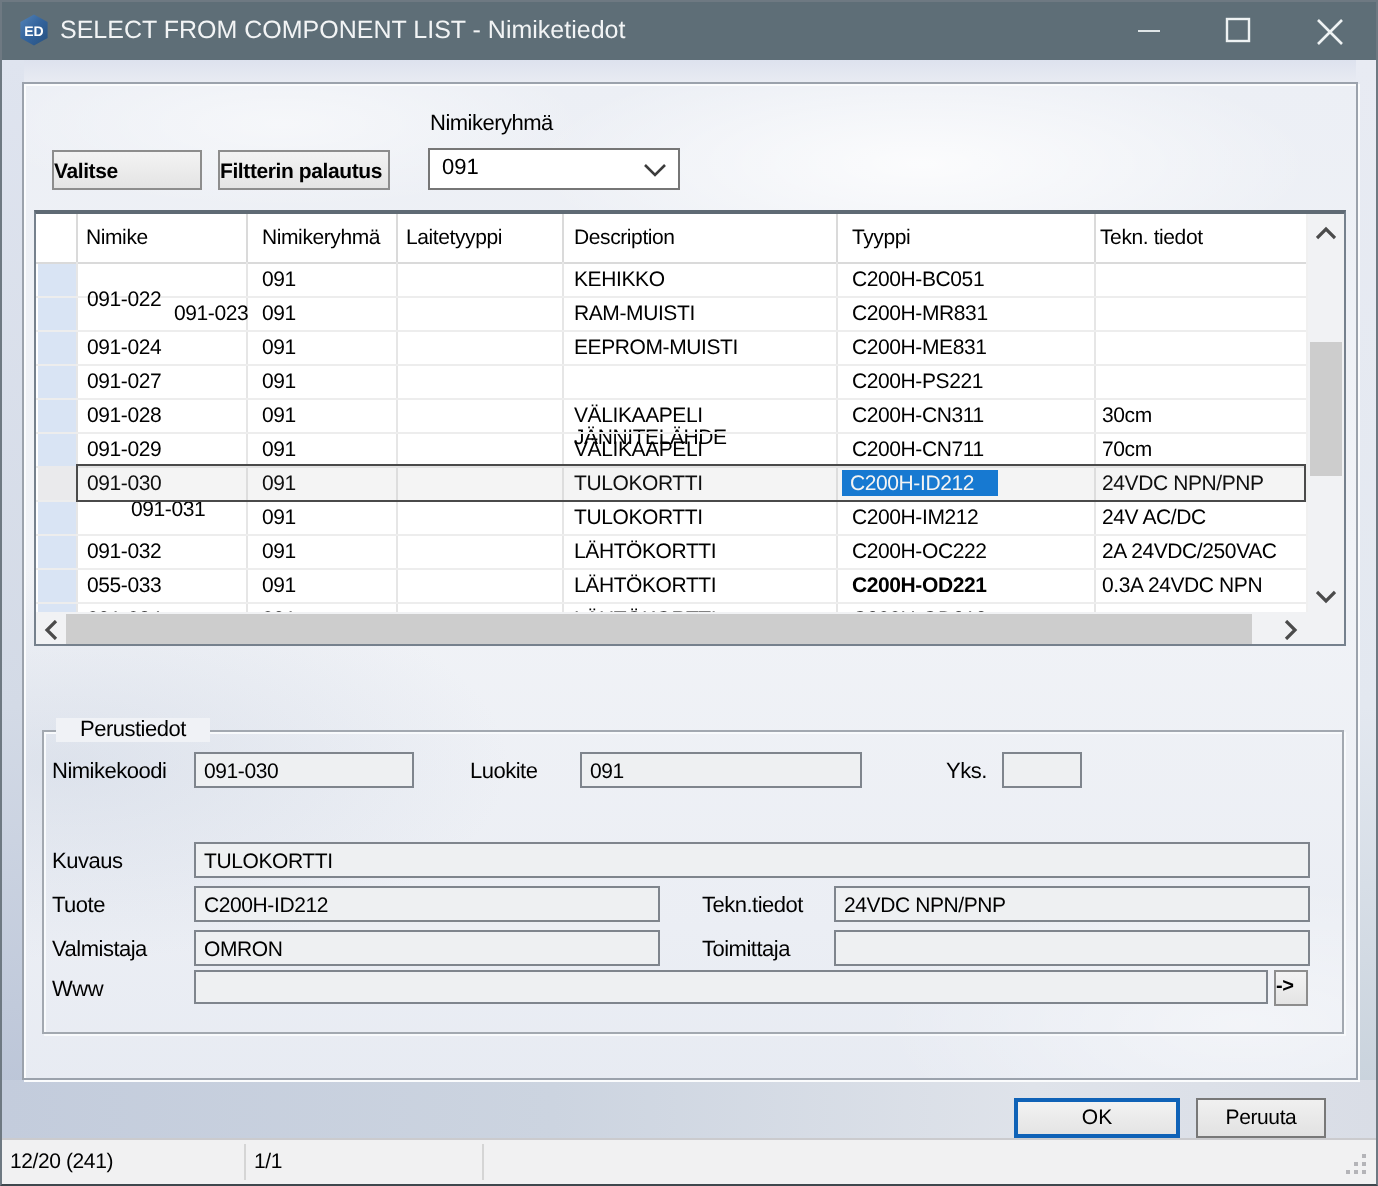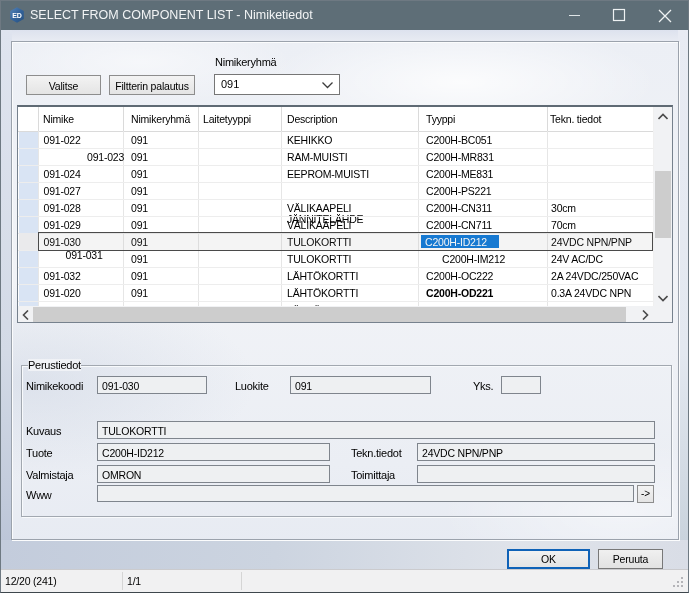--- a/index.html
+++ b/index.html
@@ -36,42 +36,42 @@
      background:linear-gradient(to right,#c3ccdc,#ccd4e0 40%,#dfe3ea 75%,#d9dde6 100%); }
 
   
   #frame { left:11px; top:41px; width:668px; height:499px;
      border:1px solid #9ba2ac;
      box-shadow:inset 1px 1px 0 #fbfcfd, 1px 1px 0 #fbfcfd; }
 
   
   .label { font-size:11px; letter-spacing:-0.25px; color:#000; }
   .btn { border:1px solid #8d8d8d; background:linear-gradient(to bottom,#f3f3f3,#e4e4e4);
-         font-size:10.5px; letter-spacing:-0.2px; text-align:center; color:#000; }
+         font-size:10.5px; letter-spacing:-0.2px; text-align:left; color:#000;font-weight:bold; }
   #cmb { left:214px; top:74px; width:126px; height:21px; background:#fff;
          border:1px solid #767676; }
   #cmb span { position:absolute; left:6px; top:3px; font-size:11px; }
 
   
   #grid { left:17px; top:105px; width:656px; height:218px; background:#fff;
           border:1px solid #76818d; border-top:2px solid #5f6a74; font-size:10.5px; letter-spacing:-0.2px; }
   .gl-v { position:absolute; top:0; width:1px; background:#e6e6e6; }
   .hdr-gl-v { position:absolute; width:1px; background:#dadada; }
   .row-line { position:absolute; left:0px; height:1px; background:#ededed; }
   .cell { position:absolute; color:#000; white-space:nowrap; }
   .hdrcell { position:absolute; color:#000; white-space:nowrap; }
 
   
   .sb { position:absolute; background:#f1f2f4; }
   .sb-thumb { position:absolute; background:#cdcdcd; }
 
   
   #gbox { left:21px; top:365px; width:651px; height:152px;
           border:1px solid #a2a8b0; box-shadow:inset 1px 1px 0 #f8fafc, 1px 1px 0 #f8fafc; }
-  #gbox-label { left:28px; top:359px; font-size:11px; letter-spacing:-0.25px; padding:0 0;
+  #gbox-label { left:28px; top:359px; font-size:11px; letter-spacing:-0.25px; padding:0 12px;
                 background:#f0f2f6; }
 
   .field { position:absolute; border:1px solid #7f858d; background:#eef0f2;
            font-size:10.5px; letter-spacing:-0.2px; color:#000; padding:3px 0 0 4px; white-space:nowrap; }
 
   
   #btn-ok { left:507px; top:549px; width:83px; height:20px; border:2px solid #0f62b7;
             background:linear-gradient(to bottom,#f2f2f2,#e4e4e4); font-size:10.5px;
             text-align:center; padding-top:2px; }
   #btn-cancel { left:598px; top:549px; width:65px; height:20px; border:1px solid #787878;
@@ -143,21 +143,21 @@
     <div class="hdr-gl-v" style="left:180px; top:0; height:24px;"></div>
     <div class="gl-v" style="left:180px; top:24px; height:175px;"></div>
     <div class="hdr-gl-v" style="left:263px; top:0; height:24px;"></div>
     <div class="gl-v" style="left:263px; top:24px; height:175px;"></div>
     <div class="hdr-gl-v" style="left:400px; top:0; height:24px;"></div>
     <div class="gl-v" style="left:400px; top:24px; height:175px;"></div>
     <div class="hdr-gl-v" style="left:529px; top:0; height:24px;"></div>
     <div class="gl-v" style="left:529px; top:24px; height:175px;"></div>
     <div class="gl-v" style="left:635px; top:0; height:199px; background:#f0f0f0;"></div>
     <div class="row-line" style="top:41px; width:635px;"></div>
-    <div class="cell" style="left:25.5px; top:27px;">091-022</div>
+    <div class="cell" style="left:25.5px; top:37px;">091-022</div>
     <div class="cell" style="left:113px; top:27px;">091</div>
     <div class="cell" style="left:269px; top:27px;">KEHIKKO</div>
     <div class="cell" style="left:408px; top:27px;">C200H-BC051</div>
     <div class="row-line" style="top:58px; width:635px;"></div>
     <div class="cell" style="left:34px; top:44px;padding-left:35px;">091-023</div>
     <div class="cell" style="left:113px; top:44px;">091</div>
     <div class="cell" style="left:269px; top:44px;">RAM-MUISTI</div>
     <div class="cell" style="left:408px; top:44px;">C200H-MR831</div>
     <div class="row-line" style="top:75px; width:635px;"></div>
     <div class="cell" style="left:25.5px; top:61px;">091-024</div>
@@ -184,30 +184,30 @@
     <div class="row-line" style="top:143px; width:635px;"></div>
     <div class="cell" style="left:25.5px; top:129px;">091-030</div>
     <div class="cell" style="left:113px; top:129px;">091</div>
     <div class="cell" style="left:269px; top:129px;">TULOKORTTI</div>
     <div class="cell" style="left:403px; top:128px; width:78px; padding:1px 0 0 4px; background:#0a77d8; color:#fff;">C200H-ID212</div>
     <div class="cell" style="left:533px; top:129px;">24VDC NPN/PNP</div>
     <div class="row-line" style="top:160px; width:635px;"></div>
     <div class="cell" style="left:25.5px; top:142px;padding-left:22px;">091-031</div>
     <div class="cell" style="left:113px; top:146px;">091</div>
     <div class="cell" style="left:269px; top:146px;">TULOKORTTI</div>
-    <div class="cell" style="left:408px; top:146px;margin-left:16px;">C200H-IM212</div>
+    <div class="cell" style="left:408px; top:146px;">C200H-IM212</div>
     <div class="cell" style="left:533px; top:146px;">24V AC/DC</div>
     <div class="row-line" style="top:177px; width:635px;"></div>
     <div class="cell" style="left:25.5px; top:163px;">091-032</div>
     <div class="cell" style="left:113px; top:163px;">091</div>
     <div class="cell" style="left:269px; top:163px;">LÄHTÖKORTTI</div>
     <div class="cell" style="left:408px; top:163px;">C200H-OC222</div>
     <div class="cell" style="left:533px; top:163px;">2A 24VDC/250VAC</div>
     <div class="row-line" style="top:194px; width:635px;"></div>
-    <div class="cell" style="left:25.5px; top:180px;">091-020</div>
+    <div class="cell" style="left:25.5px; top:180px;">055-033</div>
     <div class="cell" style="left:113px; top:180px;">091</div>
     <div class="cell" style="left:269px; top:180px;">LÄHTÖKORTTI</div>
     <div class="cell" style="left:408px; top:180px;font-weight:bold;">C200H-OD221</div>
     <div class="cell" style="left:533px; top:180px;">0.3A 24VDC NPN</div>
     <div class="cell" style="left:25.5px; top:197px;">091-034</div>
     <div class="cell" style="left:113px; top:197px;">091</div>
     <div class="cell" style="left:269px; top:197px;">LÄHTÖKORTTI</div>
     <div class="cell" style="left:408px; top:197px;">C200H-OD212</div>
     <div style="position:absolute; left:1px; top:126px; width:19px; height:17px; background:#eaeaec;"></div>
     <div style="position:absolute; left:20px; top:125px; width:615px; height:19px; border:1px solid #4a4a4a; background:rgba(150,150,150,0.10);"></div>

